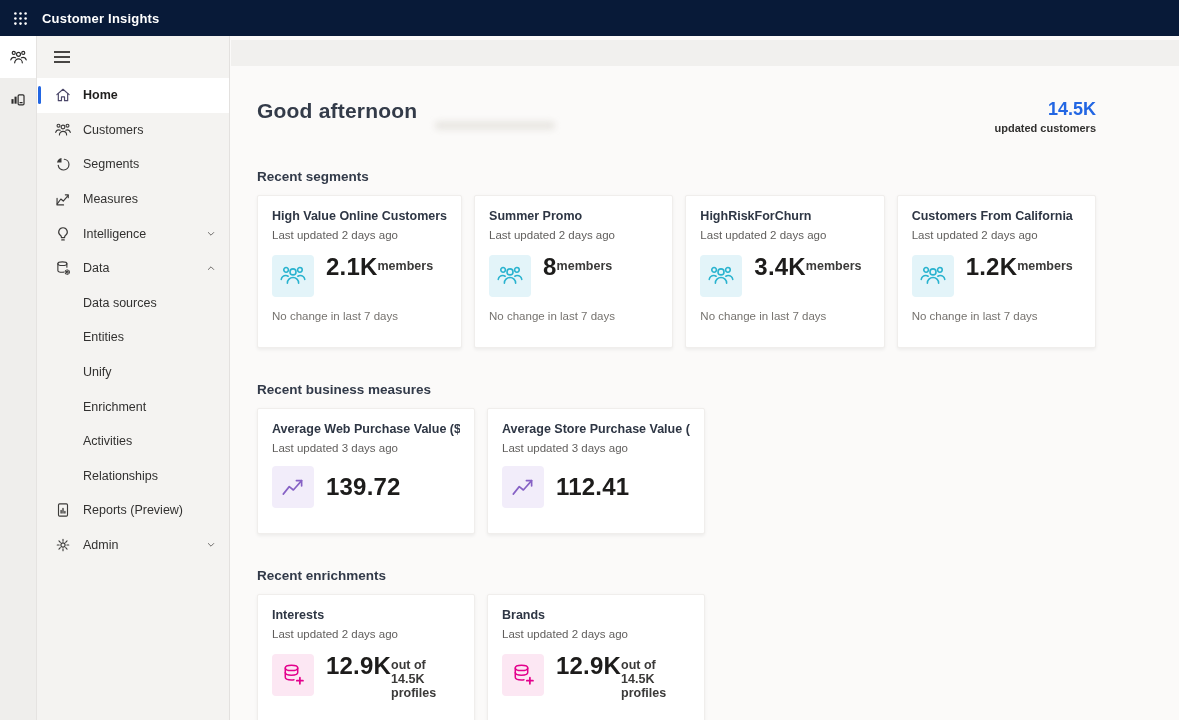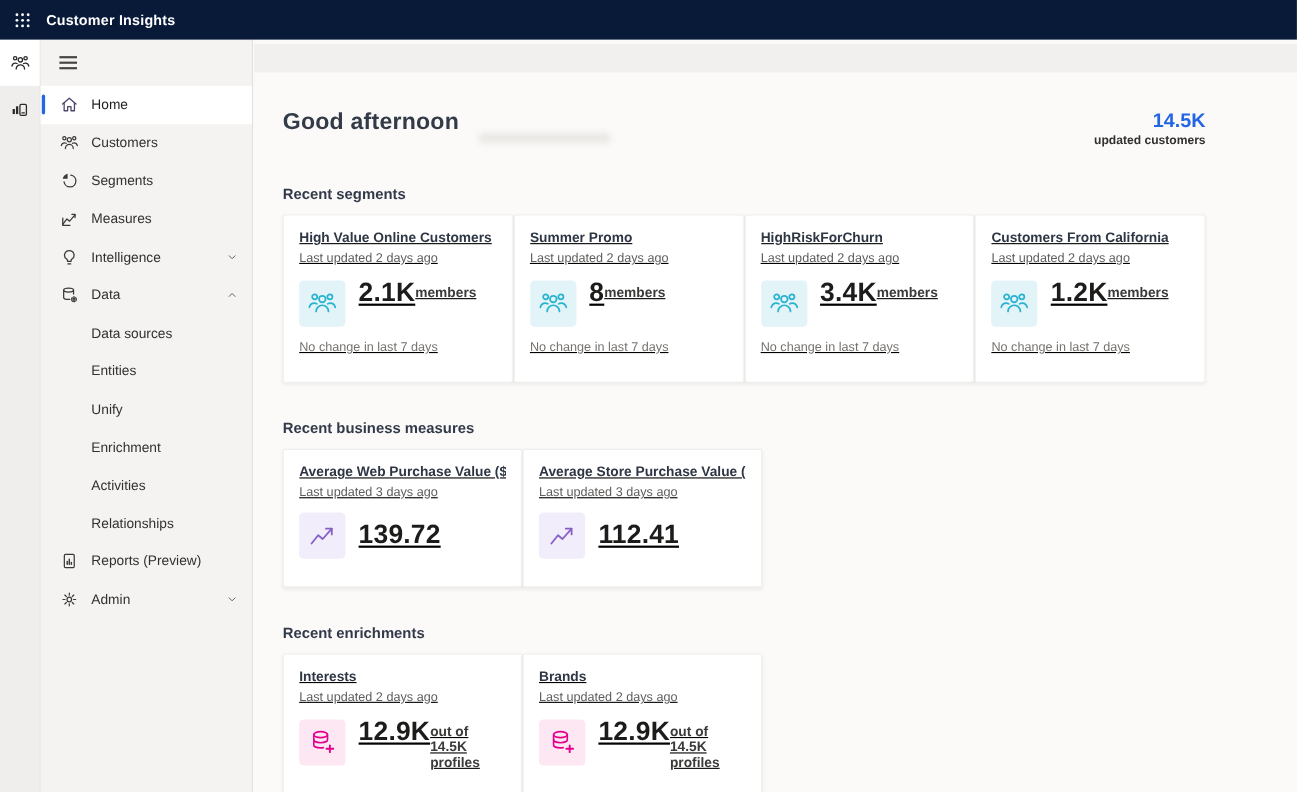--- a/index.html
+++ b/index.html
@@ -30,21 +30,21 @@
   .hamburger span::before { top:-5px; } .hamburger span::after { top:5px; }
   .nav-item { position:relative; height:34.6px; display:flex; align-items:center;
     padding-left:17px; cursor:pointer; color:#323130; }
   .nav-item.selected { background:#ffffff; }
   .sel-bar { position:absolute; left:1px; top:8px; width:3px; height:18px;
     background:var(--accent); border-radius:2px; }
   .nav-icon { width:18px; height:18px; margin-right:11px; color:#3b3a39; display:flex; }
   .nav-icon svg { width:18px; height:18px; }
   .nav-item.selected .nav-icon { color:#4a4668; }
   .nav-label { font-size:12.5px; color:#323130; }
-  .nav-item.selected .nav-label { font-weight:normal; color:#201f1e; }
+  .nav-item.selected .nav-label { font-weight:bold; color:#201f1e; }
   .nav-item.sub .nav-label { margin-left:29px; }
   .nav-chevron { margin-left:auto; margin-right:12px; color:#605e5c; display:flex; }
   .nav-chevron svg { width:12px; height:12px; }
 
   
   .content { position:absolute; left:231px; top:36px; width:948px; height:684px; background:#fbfaf9; }
   .content-strip { position:absolute; left:0; top:4px; width:948px; height:26px; background:#f1f0ee; }
   .content-inner { position:absolute; left:0; top:30px; width:879px; height:654px; padding:0 14px 0 26px; }
 
   .greet-row { margin-top:33px; display:flex; align-items:flex-start; }
@@ -52,21 +52,21 @@
   .name-blur { display:inline-block; width:120px; height:9px; background:#e9e7e3;
     filter:blur(3px); margin-left:18px; margin-top:22px; border-radius:4px; }
   .kpi { margin-left:auto; text-align:right; }
   .kpi-value { font-size:18px; font-weight:bold; color:var(--accent); }
   .kpi-label { font-size:11px; font-weight:bold; color:#323130; margin-top:2px; }
 
   .section-title { font-size:13.5px; font-weight:bold; color:#323a49; }
   .sec-segments .section-title { margin-top:35px; }
   .sec-measures .section-title { margin-top:34px; }
   .sec-enrichments .section-title { margin-top:34px; }
-  .cards { display:flex; gap:0; margin-top:11px;text-decoration:underline; }
+  .cards { display:flex; gap:12px; margin-top:11px; }
 
   .card { width:218px; background:#ffffff; border:1px solid #f0eeec; border-radius:2px;
     box-shadow:0 1.6px 3.6px rgba(0,0,0,.055); padding:13px 14px; cursor:pointer; }
   .card.seg { height:153px; }
   .card.mea { height:126px; }
   .card.enr { height:128px; }
   .card-title { font-size:12.5px; font-weight:bold; color:#2e3644; line-height:15px;
     white-space:nowrap; overflow:hidden; }
   .card-updated { font-size:11.5px; color:#605e5c; margin-top:5px; }
   .card-stat { display:flex; margin-top:14px; }

